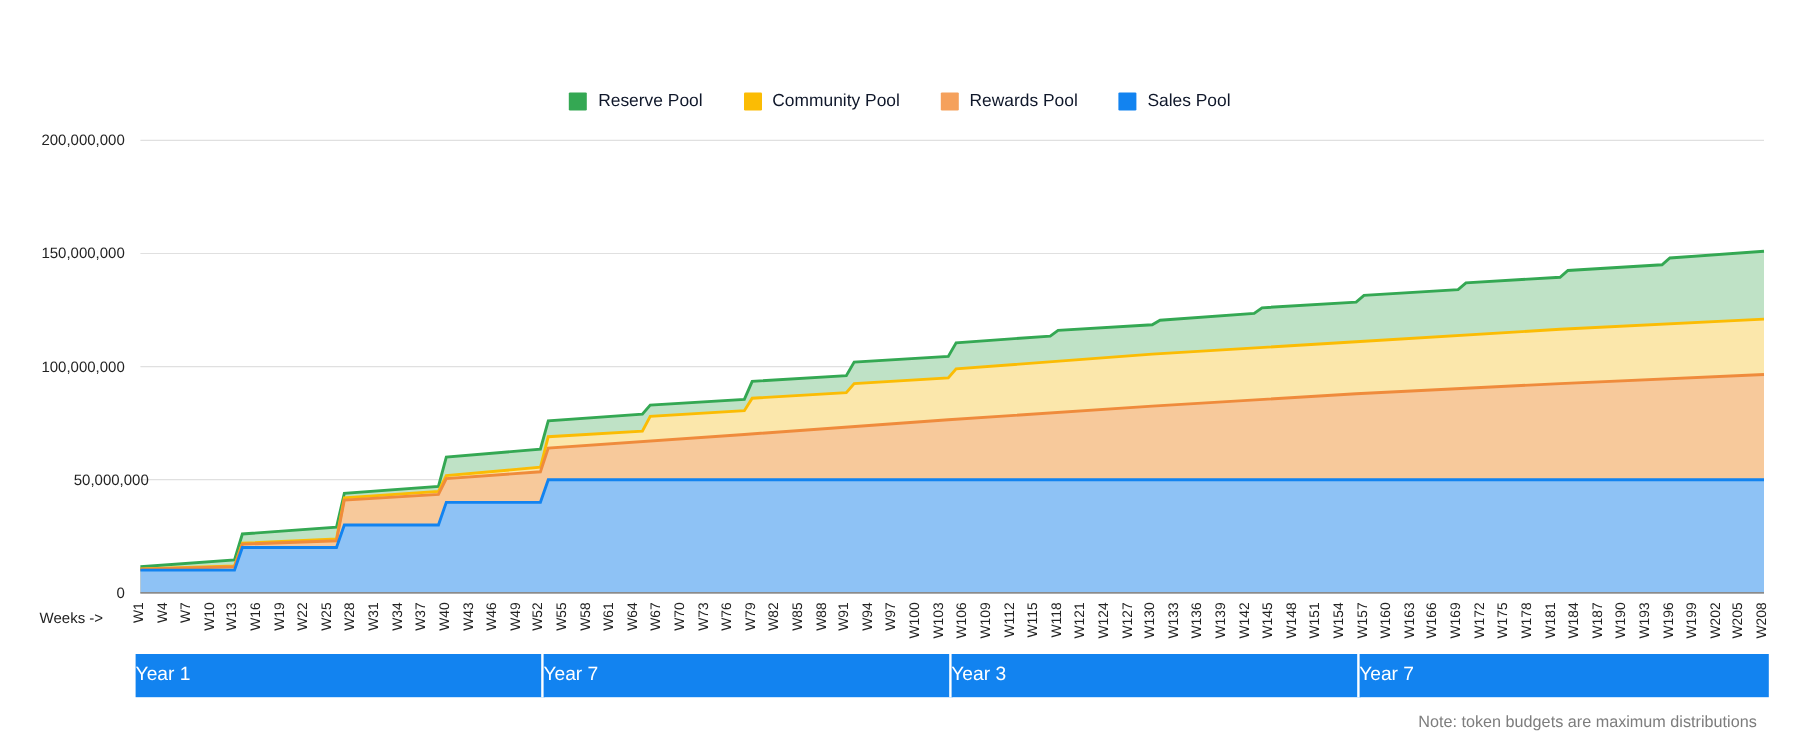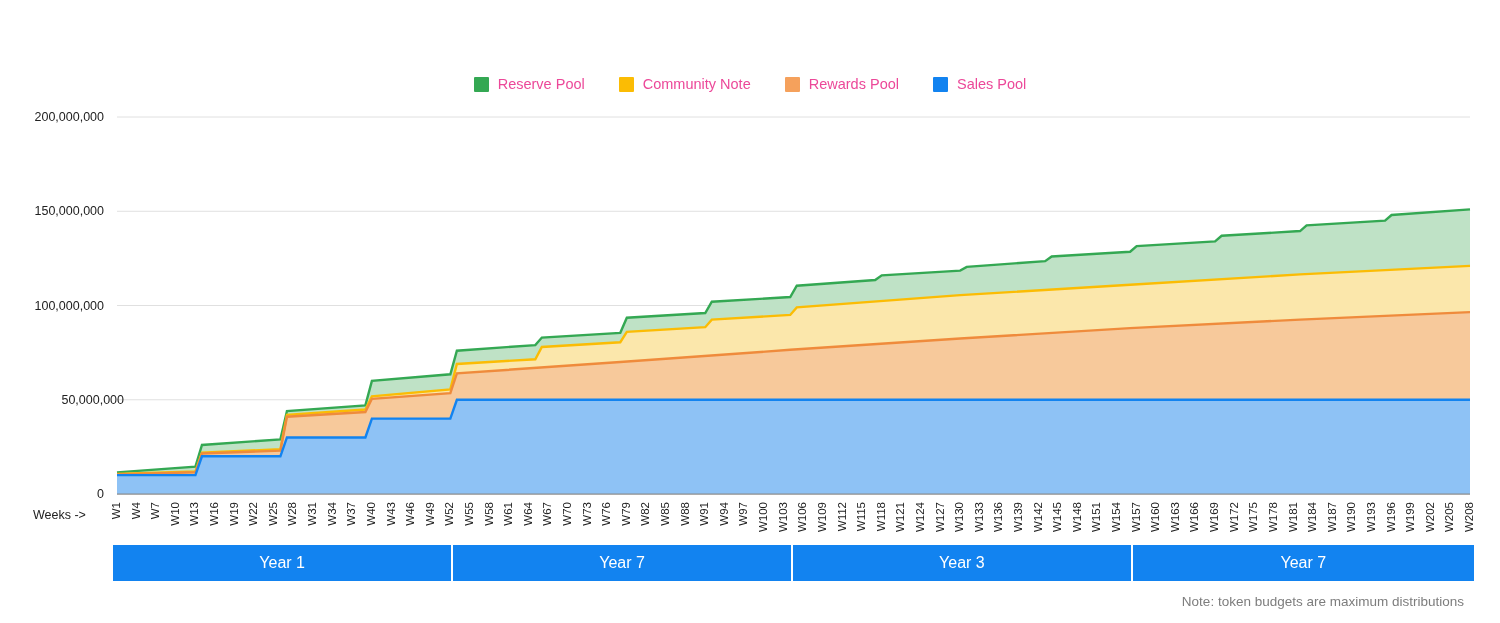--- a/index.html
+++ b/index.html
@@ -16,21 +16,21 @@
     white-space:nowrap;
   }
 
   
   .legend{
     position:absolute;left:0;right:0;top:76px;
     display:flex;justify-content:center;align-items:center;gap:34px;
   }
   .legend-item{display:flex;align-items:center;gap:9px;}
   .legend-swatch{width:15px;height:15px;border-radius:1px;display:block;}
-  .legend-label{font-size:14.5px;color:#ec4899;white-space:nowrap;}
+  .legend-label{font-size:14.5px;color:#0f172a;white-space:nowrap;}
 
   
   .plot-wrap{position:absolute;left:0;top:0;width:1500px;height:511px;}
   svg.plot{position:absolute;left:0;top:0;}
 
   .ytick{
     position:absolute;text-align:right;
     font-size:12.5px;color:#222;white-space:nowrap;
     transform:translateY(-50%);
   }
@@ -49,21 +49,21 @@
     transform:rotate(180deg);
     transform-origin:center;
     white-space:nowrap;line-height:1;
   }
 
   
   .years{position:absolute;left:0;top:545px;height:36px;}
   .year-band{
     position:absolute;top:0;height:36px;
     background:#1283f0;
-    display:flex;align-items:center;justify-content:center;
+    display:flex;align-items:center;justify-content:flex-start;
     color:#ffffff;font-size:16px;
     border-right:3px solid #ffffff;
     box-sizing:border-box;
   }
   .year-band:last-child{border-right:none;}
 
   .note{
     position:absolute;right:36px;top:594px;
     font-size:13.5px;color:#7d7d7d;white-space:nowrap;
   }
@@ -74,21 +74,21 @@
 <div id="chart-root">
 
 
   <div class="legend" id="legend">
       <div class="legend-item">
         <span class="legend-swatch" style="background: rgb(52, 168, 83);"></span>
         <span class="legend-label">Reserve Pool</span>
       </div>
       <div class="legend-item">
         <span class="legend-swatch" style="background: rgb(251, 188, 4);"></span>
-        <span class="legend-label">Community Note</span>
+        <span class="legend-label">Community Pool</span>
       </div>
       <div class="legend-item">
         <span class="legend-swatch" style="background: rgb(245, 161, 92);"></span>
         <span class="legend-label">Rewards Pool</span>
       </div>
       <div class="legend-item">
         <span class="legend-swatch" style="background: rgb(18, 131, 240);"></span>
         <span class="legend-label">Sales Pool</span>
       </div>
     </div>

